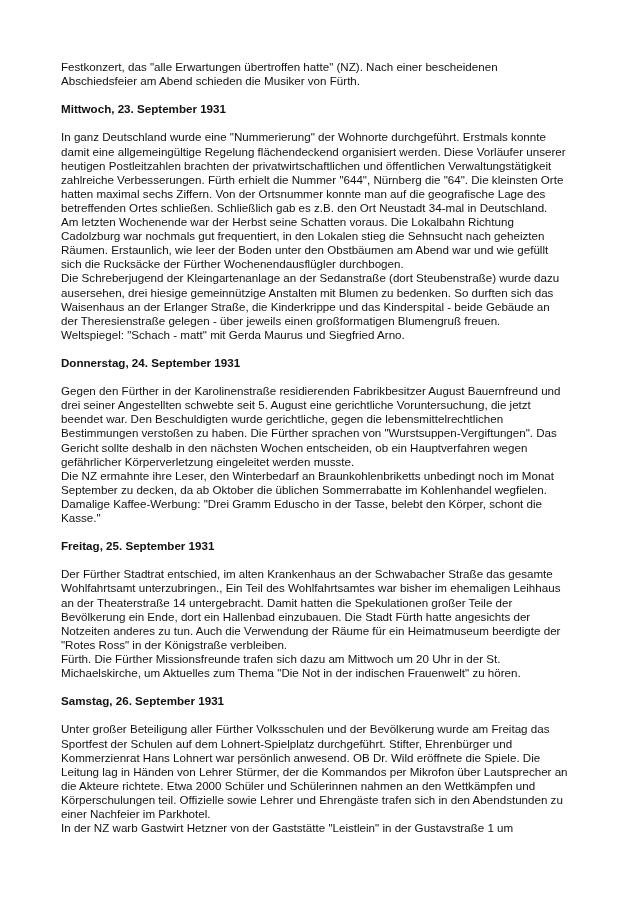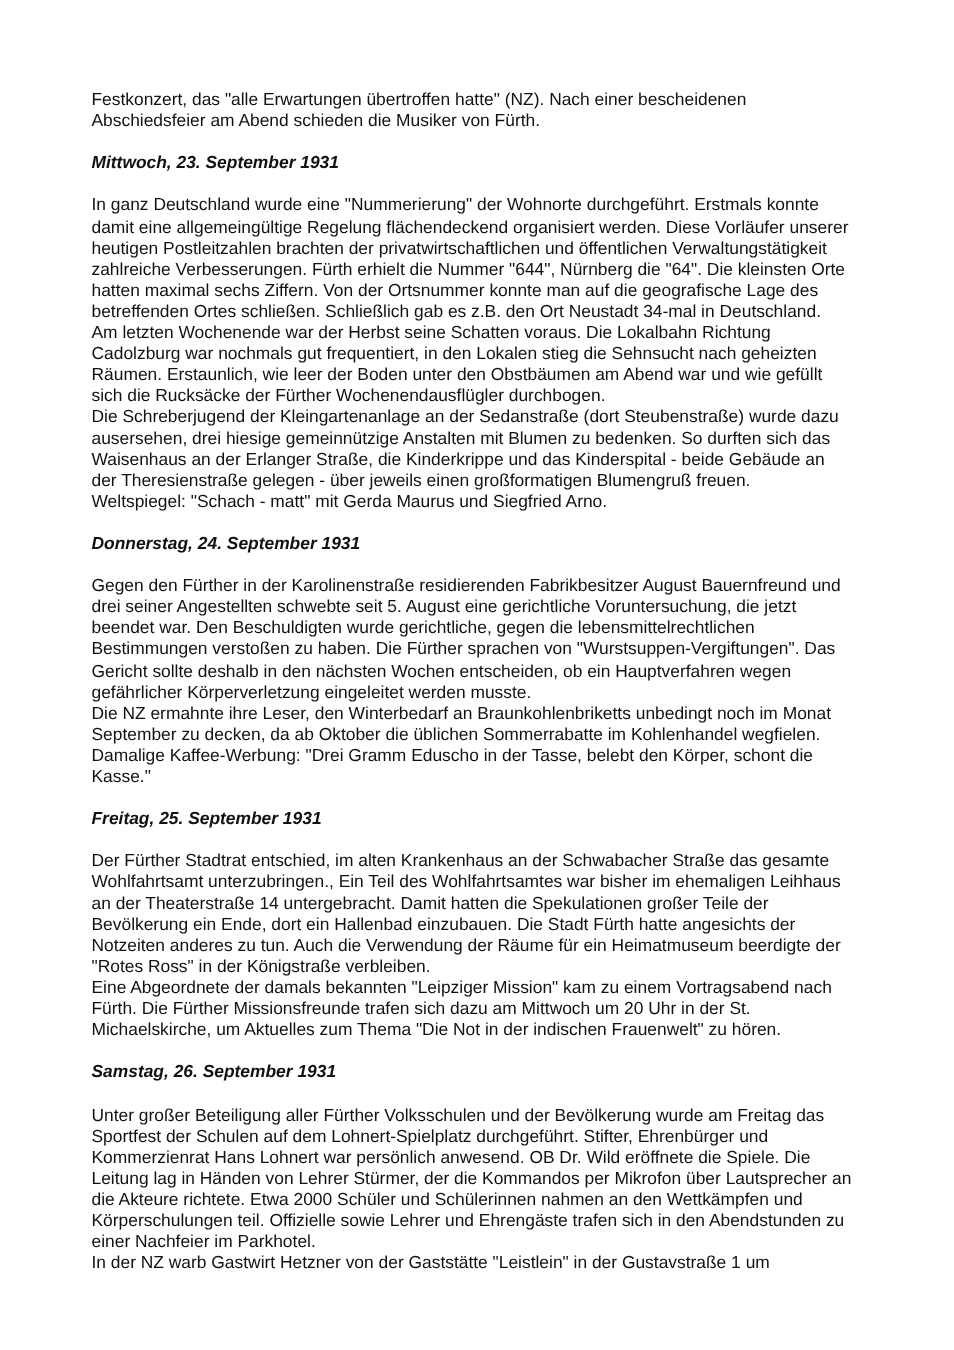--- a/index.html
+++ b/index.html
@@ -28,21 +28,20 @@
       white-space: nowrap;
     }
     .gap {
       display: block;
       height: 14.1px;
     }
     .heading {
       display: block;
       font-weight: bold;
       white-space: nowrap;
-      font-style: italic;
     }
     .section {
       display: block;
     }
   </style>
 </head>
 <body>
 
 <div class="page">
 
@@ -91,21 +90,20 @@
 
   <div class="section">
     <span class="heading">Freitag, 25. September 1931</span>
     <span class="gap"></span>
     <span class="line">Der Fürther Stadtrat entschied, im alten Krankenhaus an der Schwabacher Straße das gesamte</span>
     <span class="line">Wohlfahrtsamt unterzubringen., Ein Teil des Wohlfahrtsamtes war bisher im ehemaligen Leihhaus</span>
     <span class="line">an der Theaterstraße 14 untergebracht. Damit hatten die Spekulationen großer Teile der</span>
     <span class="line">Bevölkerung ein Ende, dort ein Hallenbad einzubauen. Die Stadt Fürth hatte angesichts der</span>
     <span class="line">Notzeiten anderes zu tun. Auch die Verwendung der Räume für ein Heimatmuseum beerdigte der</span>
     <span class="line">"Rotes Ross" in der Königstraße verbleiben.</span>
-    <span class="line">Eine Abgeordnete der damals bekannten "Leipziger Mission" kam zu einem Vortragsabend nach</span>
     <span class="line">Fürth. Die Fürther Missionsfreunde trafen sich dazu am Mittwoch um 20 Uhr in der St.</span>
     <span class="line">Michaelskirche, um Aktuelles zum Thema "Die Not in der indischen Frauenwelt" zu hören.</span>
   </div>
   <span class="gap"></span>
 
   <div class="section">
     <span class="heading">Samstag, 26. September 1931</span>
     <span class="gap"></span>
     <span class="line">Unter großer Beteiligung aller Fürther Volksschulen und der Bevölkerung wurde am Freitag das</span>
     <span class="line">Sportfest der Schulen auf dem Lohnert-Spielplatz durchgeführt. Stifter, Ehrenbürger und</span>

